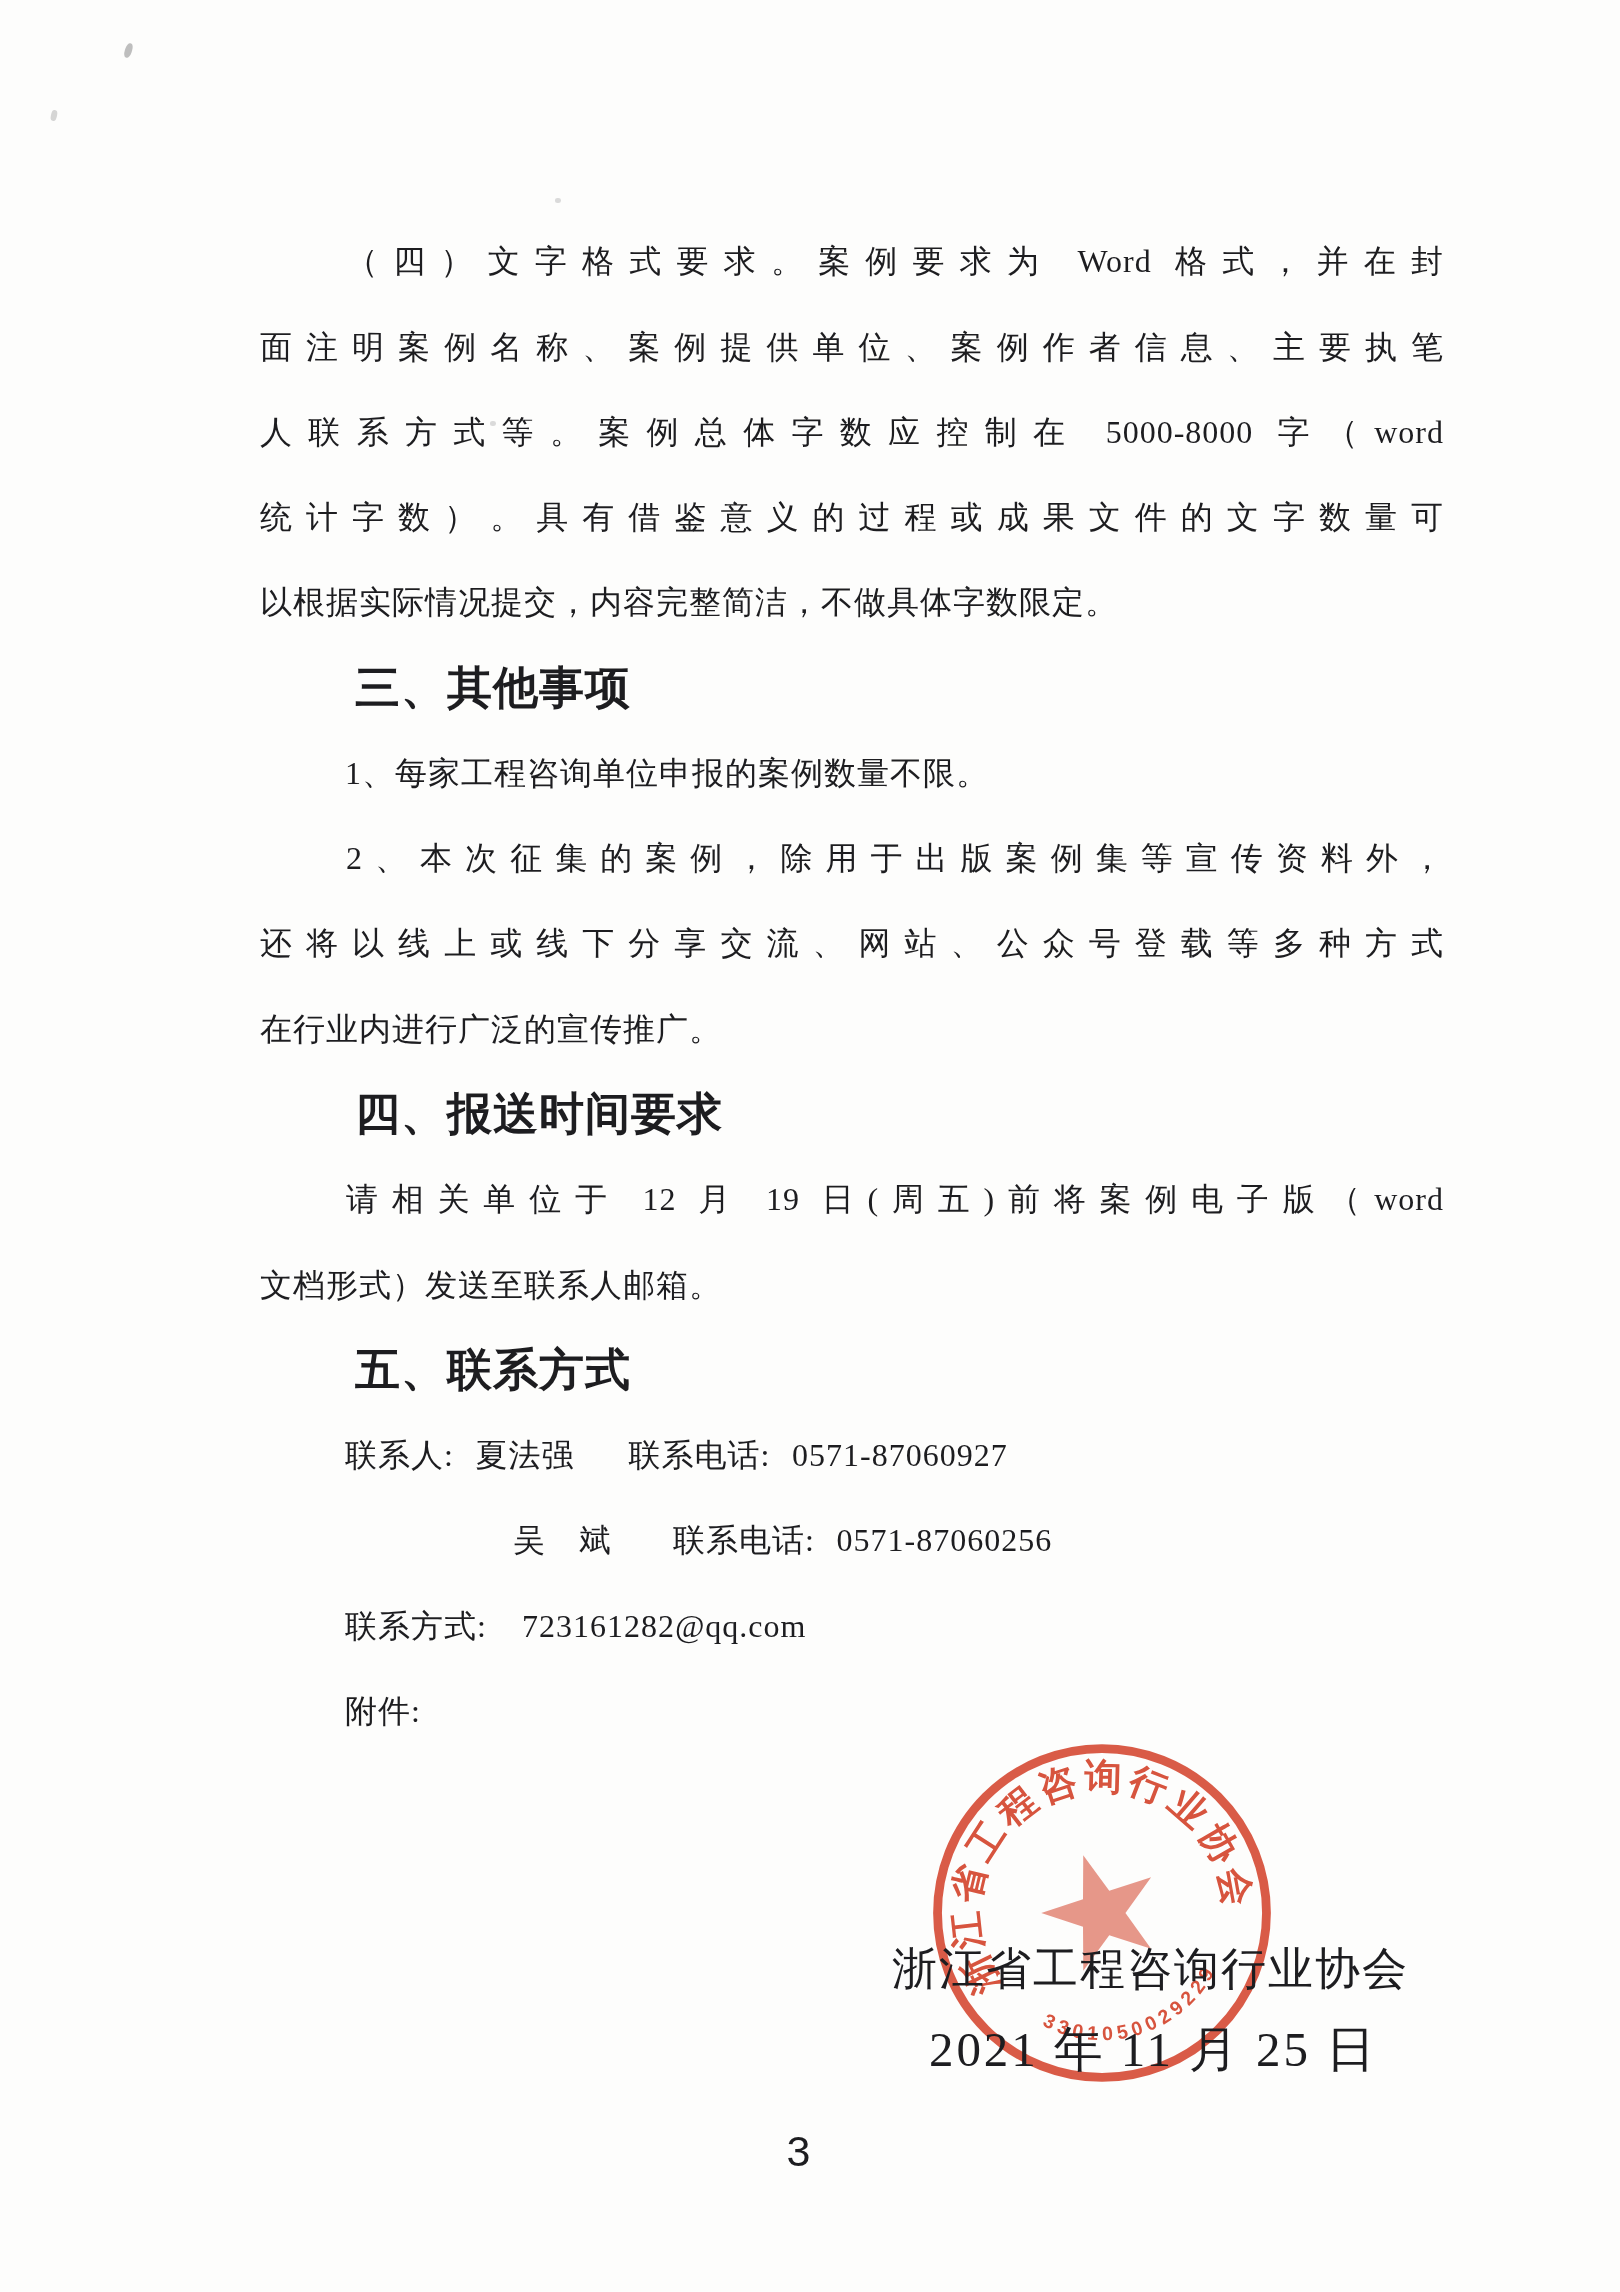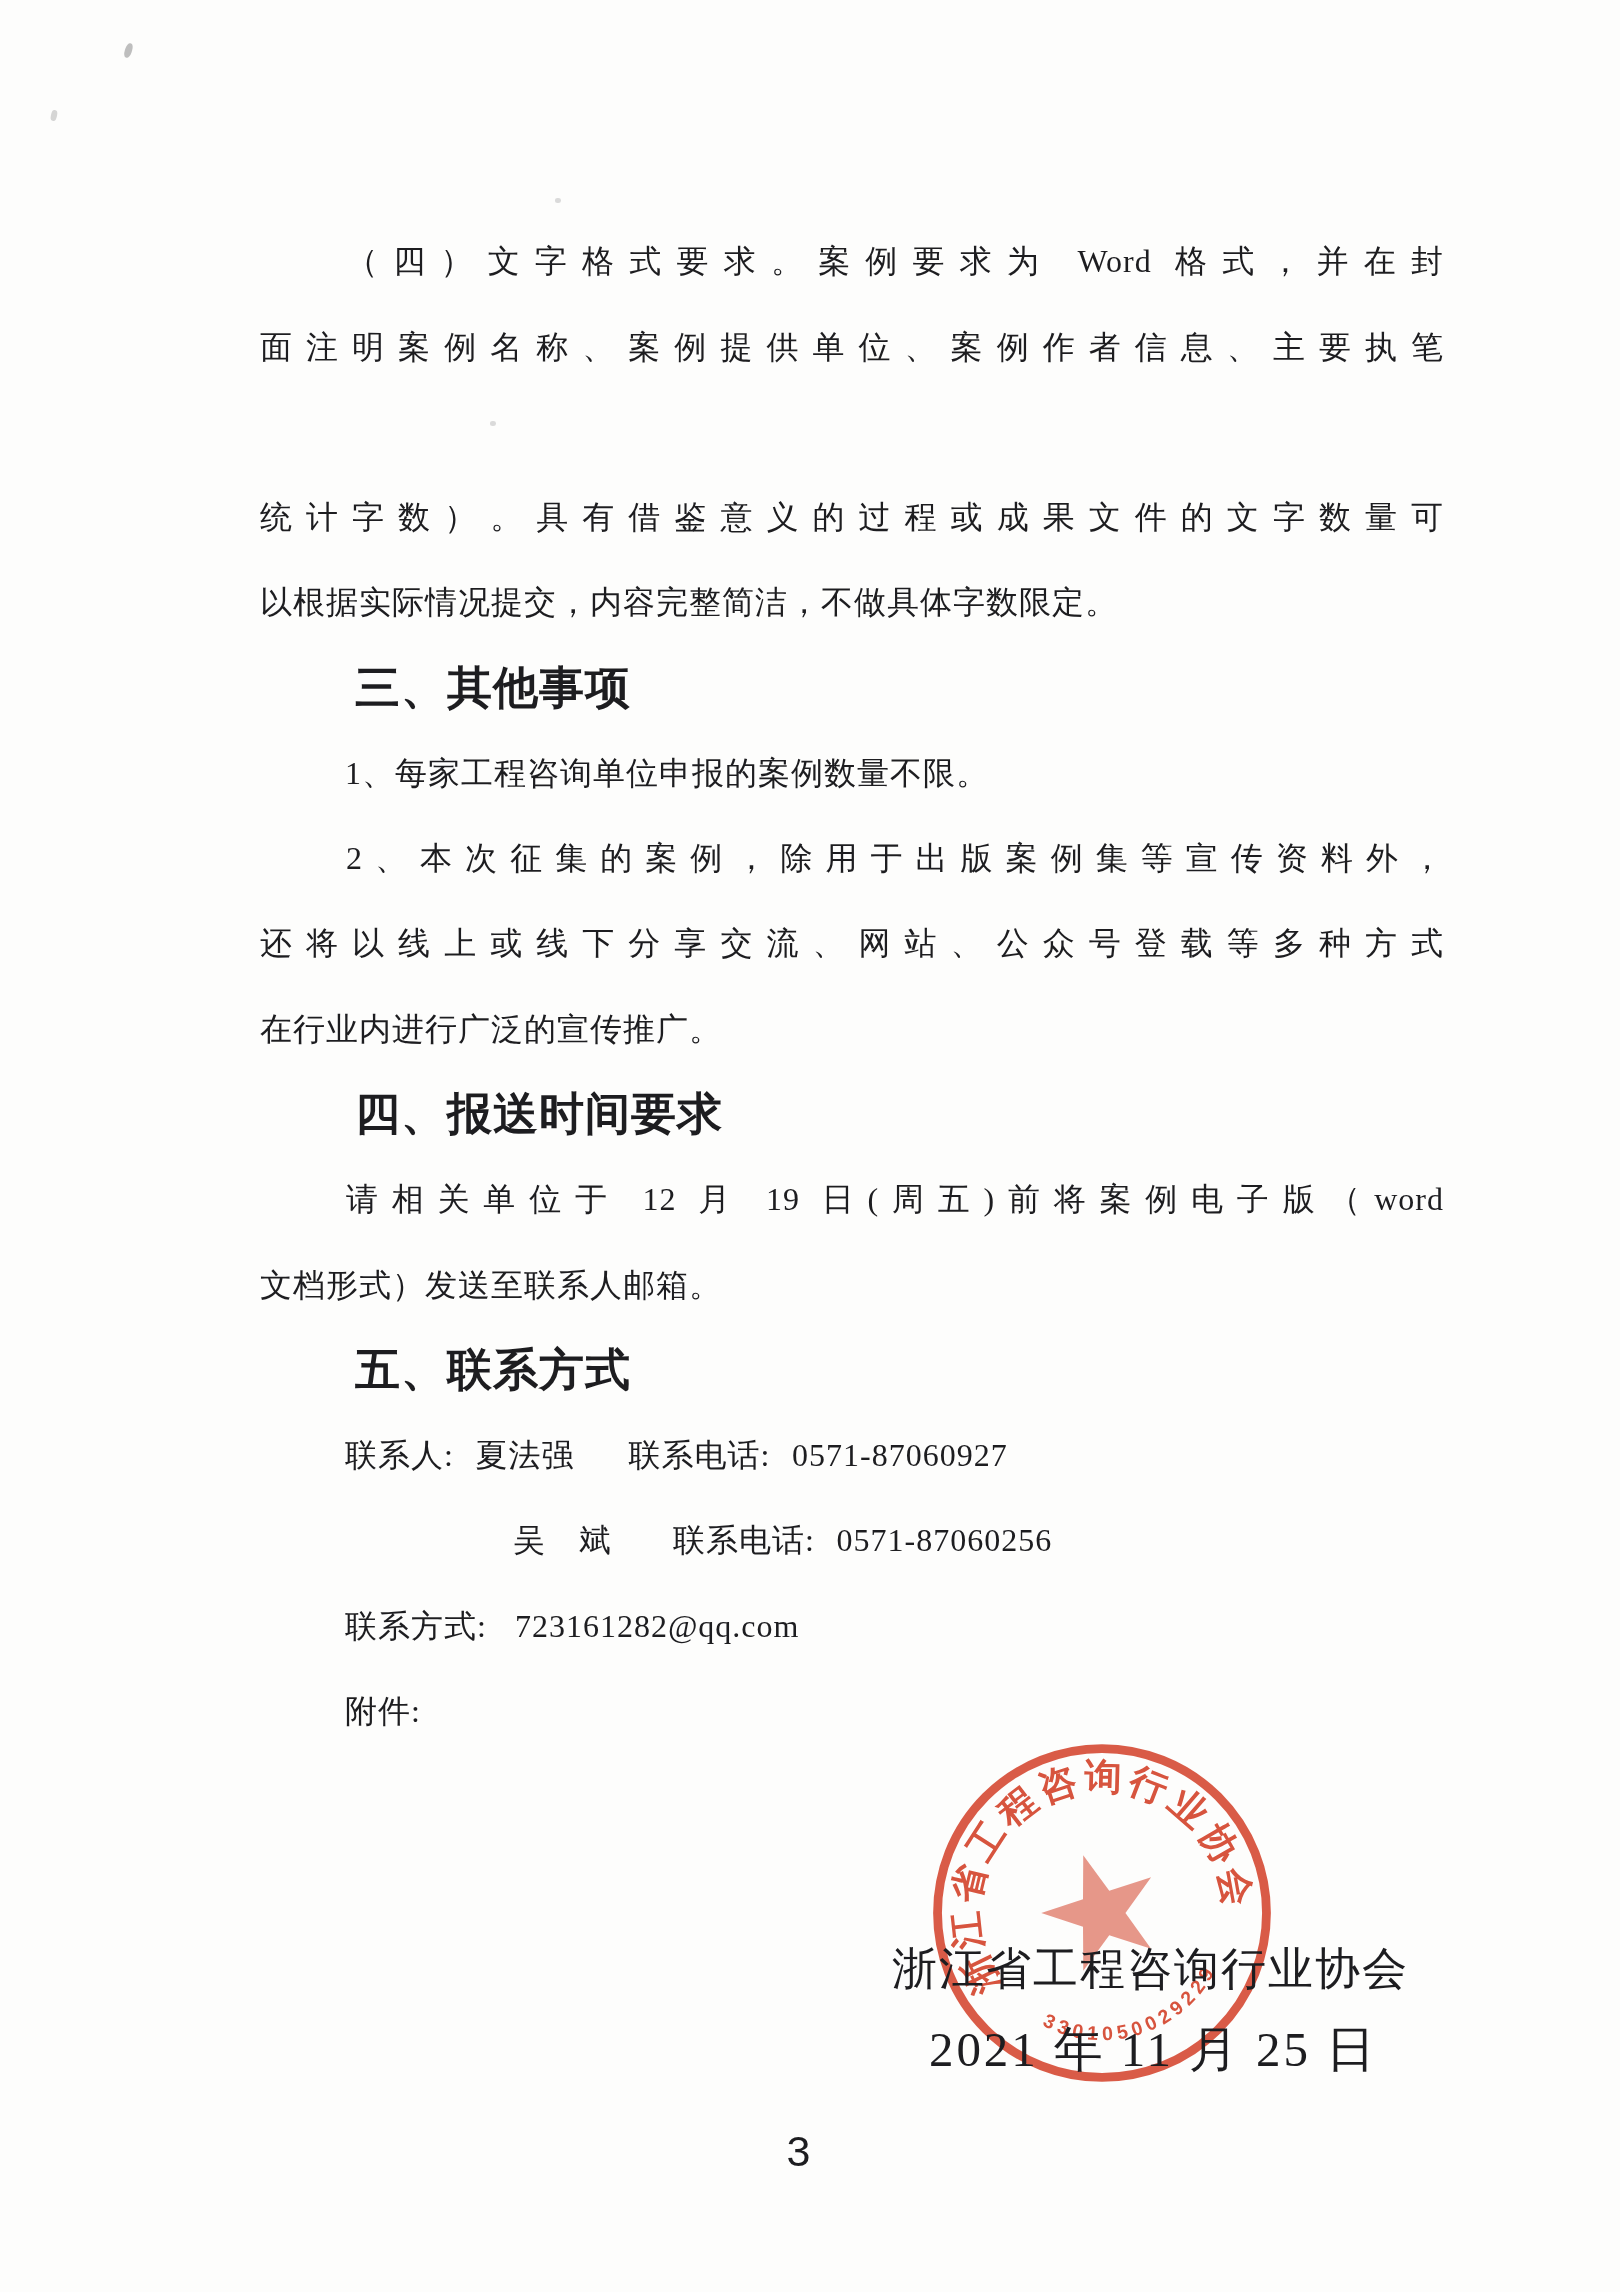--- a/index.html
+++ b/index.html
@@ -24,21 +24,21 @@
     text-align:justify;
     text-align-last:justify;
   }
   .indent{ text-indent:86px; }
   .h{ left:355px; width:1099px; font-weight:bold; font-size:45px; }
   .row{ left:345px; }
   .row .gap-name{ margin-left:21.6px; }
   .row .gap-phl{ margin-left:54px; }
   .row2 .gap-phl{ margin-left:61px; }
   .row .gap-ph{ margin-left:21.6px; }
-  .row .gap-em{ margin-left:28px; }
+  .row .gap-em{ margin-left:35px; }
   .sig-org{ position:absolute; left:892px; top:1939px; font-size:45px; letter-spacing:2px; z-index:3; }
   .sig-date{ position:absolute; left:929px; top:2017px; font-size:49px; letter-spacing:2.9px; z-index:3; }
   .pageno{ position:absolute; left:774px; top:2127px; width:49px; text-align:center; font-size:43px; font-family:"Liberation Sans","DejaVu Sans",sans-serif; }
   .seal{
     position:absolute; left:916px; top:1727px;
     width:372px; height:372px;
     z-index:1; opacity:.92;
     mix-blend-mode:multiply;
   }
   .seal-ring-text{ font-family:"Liberation Sans","DejaVu Sans",sans-serif; font-size:38px; font-weight:bold; letter-spacing:5px; }
@@ -74,20 +74,21 @@
       <text class="seal-code-text" text-anchor="middle">
         <textPath href="#codePath" startOffset="50%">3301050029229</textPath>
       </text>
     </g>
   </svg>
 
   <div class="text-layer">
 
     <div class="line just indent" style="top:235px">（四）文字格式要求。案例要求为 Word 格式，并在封</div>
     <div class="line just" style="top:321px">面注明案例名称、案例提供单位、案例作者信息、主要执笔</div>
+    <div class="line just" style="top:406px">人联系方式等。案例总体字数应控制在 5000-8000 字（word</div>
     <div class="line just" style="top:491px">统计字数）。具有借鉴意义的过程或成果文件的文字数量可</div>
     <div class="line" style="top:576px">以根据实际情况提交，内容完整简洁，不做具体字数限定。</div>
 
     <div class="line h" style="top:662px">三、其他事项</div>
     <div class="line" style="left:345px;width:1099px;top:747px">1、每家工程咨询单位申报的案例数量不限。</div>
     <div class="line just indent" style="top:832px">2、本次征集的案例，除用于出版案例集等宣传资料外，</div>
     <div class="line" style="top:1003px">在行业内进行广泛的宣传推广。</div>
     <div class="line just" style="top:917px">还将以线上或线下分享交流、网站、公众号登载等多种方式</div>
 
     <div class="line h" style="top:1088px">四、报送时间要求</div>

